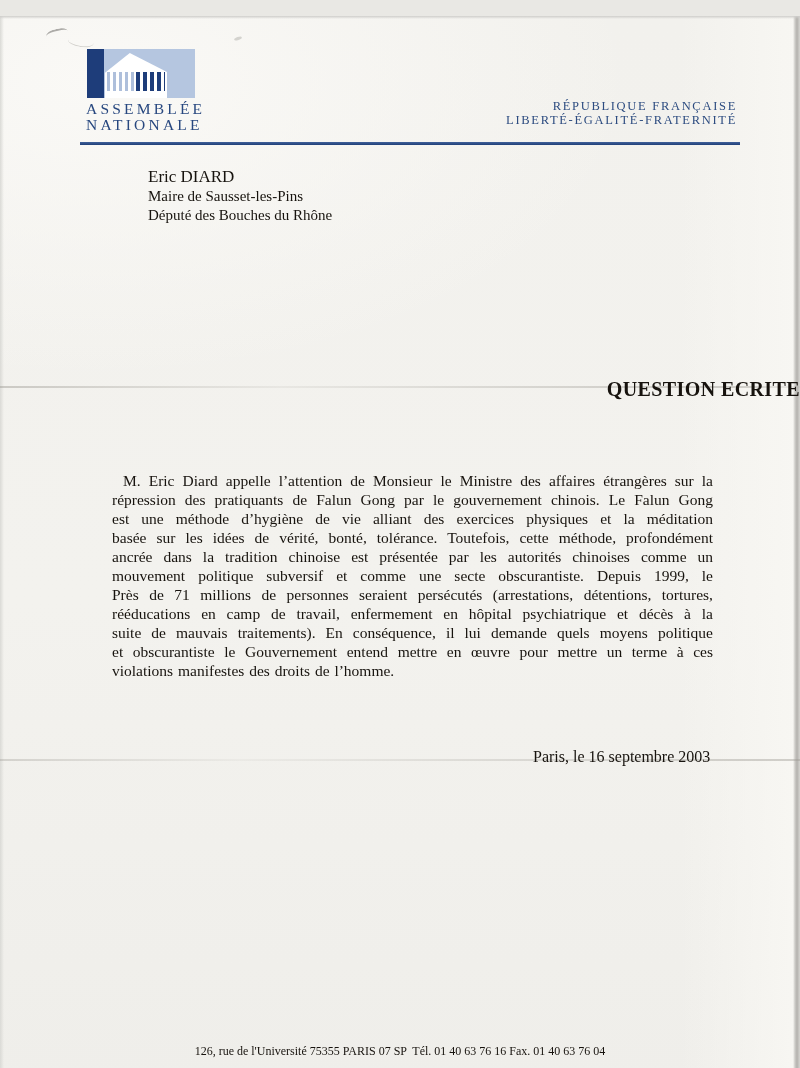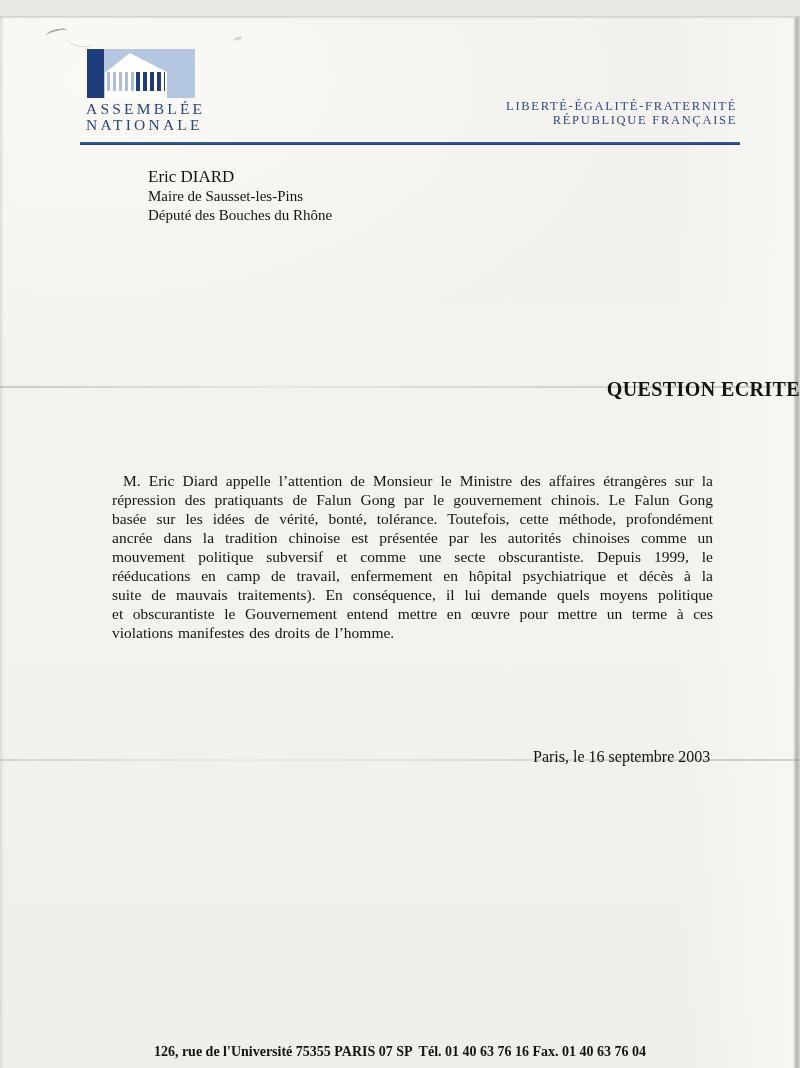--- a/index.html
+++ b/index.html
@@ -39,21 +39,21 @@
   
   .sender { position:absolute; left:148px; top:150px; line-height:19px; font-size:15px; }
   .sender .sender-name { font-size:17px; line-height:21px; }
   
   .doc-title { position:absolute; left:84px; top:362px; width:716px; text-align:right; font-weight:bold; font-size:20px; letter-spacing:.4px; }
   .letter-body { position:absolute; left:112px; top:455px; width:601px; font-size:15.5px; line-height:19px; word-spacing:1px; }
   .letter-body > div { text-align:justify; text-align-last:justify; }
   .letter-body > div:first-child { text-indent:11px; }
   .letter-body > div:last-child { text-align-last:left; }
   .dateline { position:absolute; left:533px; top:732px; font-size:16px; }
-  .footer-line { position:absolute; left:0; top:1028px; width:100%; text-align:center; font-size:14px; white-space:pre-wrap;font-weight:bold; }
+  .footer-line { position:absolute; left:0; top:1028px; width:100%; text-align:center; font-size:12px; white-space:pre-wrap; }
 </style>
 </head>
 <body>
 
 <div class="page">
 
   <div class="fold fold-1"></div>
   <div class="fold fold-2"></div>
   <div class="smudge smudge-a"></div>
   <div class="smudge smudge-b"></div>
@@ -65,41 +65,43 @@
     <div class="cols-light"></div>
     <div class="cols-dark"></div>
   </div>
 
   <div class="wordmark">
     <div>ASSEMBLÉE</div>
     <div>NATIONALE</div>
   </div>
 
   <div class="motto-block">
+    <div>RÉPUBLIQUE FRANÇAISE</div>
     <div>LIBERTÉ-ÉGALITÉ-FRATERNITÉ</div>
-    <div>RÉPUBLIQUE FRANÇAISE</div>
   </div>
 
   <div class="header-rule"></div>
 
   <div class="sender">
     <div class="sender-name">Eric DIARD</div>
     <div>Maire de Sausset-les-Pins</div>
     <div>Député des Bouches du Rhône</div>
   </div>
 
   <div class="doc-title">QUESTION ECRITE</div>
 
   <div class="letter-body">
 
   <div class="body-line">M. Eric Diard appelle l’attention de Monsieur le Ministre des affaires étrangères sur la</div>
       <div class="body-line">répression des pratiquants de Falun Gong par le gouvernement chinois. Le Falun Gong</div>
+      <div class="body-line">est une méthode d’hygiène de vie alliant des exercices physiques et la méditation</div>
       <div class="body-line">basée sur les idées de vérité, bonté, tolérance. Toutefois, cette méthode, profondément</div>
       <div class="body-line">ancrée dans la tradition chinoise est présentée par les autorités chinoises comme un</div>
       <div class="body-line">mouvement politique subversif et comme une secte obscurantiste. Depuis 1999, le</div>
+      <div class="body-line">Près de 71 millions de personnes seraient persécutés (arrestations, détentions, tortures,</div>
       <div class="body-line">rééducations en camp de travail, enfermement en hôpital psychiatrique et décès à la</div>
       <div class="body-line">suite de mauvais traitements). En conséquence, il lui demande quels moyens politique</div>
       <div class="body-line">et obscurantiste le Gouvernement entend mettre en œuvre pour mettre un terme à ces</div>
       <div class="body-line">violations manifestes des droits de l’homme.</div>
     </div>
 
   <div class="dateline">Paris, le 16 septembre 2003</div>
 
   <div class="footer-line">126, rue de l'Université 75355 PARIS 07 SP  Tél. 01 40 63 76 16 Fax. 01 40 63 76 04</div>
 

